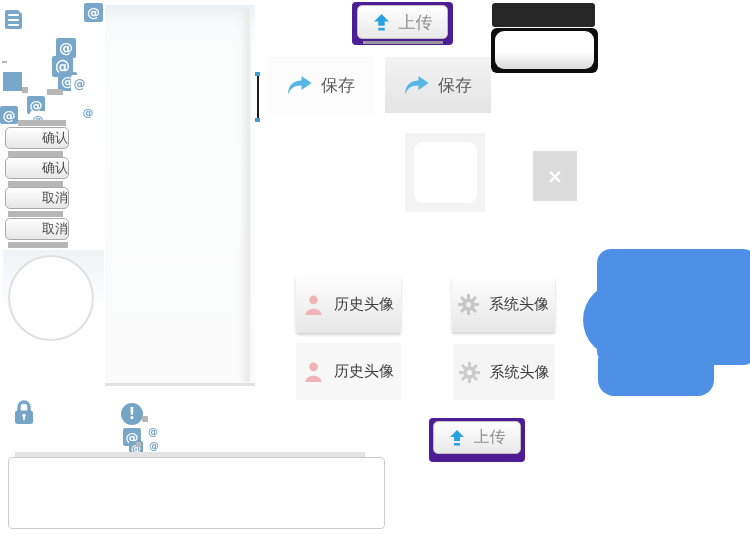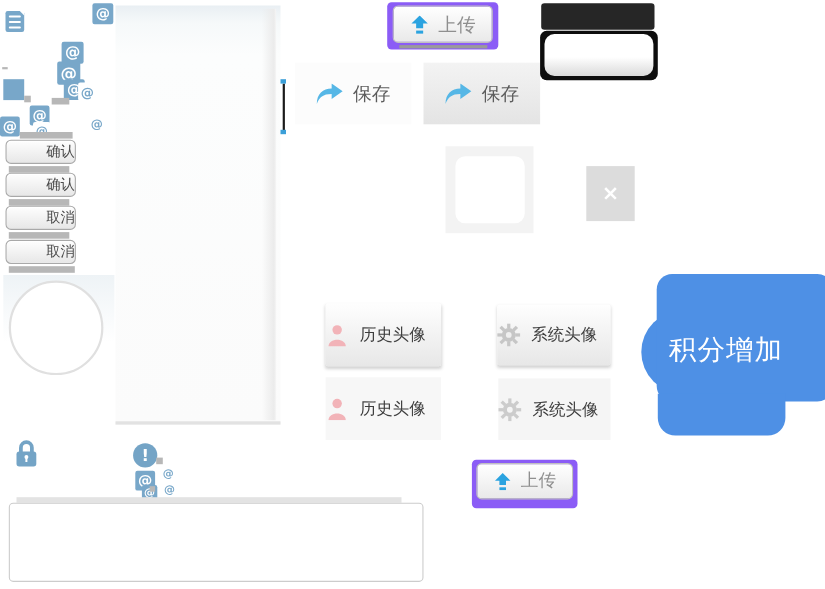--- a/index.html
+++ b/index.html
@@ -13,29 +13,29 @@
   .at.outline{background:#ffffff;color:#78a7c9;}
   .graybit{background:#b7b7b7;}
   .lightbar{background:#e3e3e3;}
 
   
   .gbtn{width:64px;height:22px;background:linear-gradient(#fefefe,#e7e7e7);border:1px solid #a9a9a9;
         border-radius:5px;color:#4a4a4a;font-size:13px;display:flex;align-items:center;justify-content:flex-end;
         box-shadow:inset 0 1px 0 #fff;cursor:default;}
 
   
-  .upload-frame{background:#8b5cf6;border-radius:4px;}
+  .upload-frame{background:#4c1d95;border-radius:4px;}
   .upload-btn{background:linear-gradient(#ffffff,#e9e9e9);border:1px solid #c0c0c0;border-radius:5px;
               display:flex;align-items:center;justify-content:center;gap:9px;color:#8f8f8f;}
 
   
   .save-btn{display:flex;align-items:center;justify-content:center;gap:9px;color:#5c5c5c;font-size:17px;}
 
   
-  .src-btn{display:flex;align-items:center;justify-content:flex-start;gap:10px;color:#3d3d3d;font-size:15px;}
+  .src-btn{display:flex;align-items:center;justify-content:center;gap:10px;color:#3d3d3d;font-size:15px;}
   .src-raised{background:linear-gradient(#fefefe,#e7e7e7);box-shadow:0 2px 3px rgba(0,0,0,0.18);border-radius:2px;}
   .src-flat1{background:#f7f7f7;}
   .src-flat2{background:#f5f5f5;}
 
   
   .reply-outer{background:#a6d2ef;border-radius:10px;}
   .reply-inner{background:linear-gradient(#83c4ec,#51a9e1);border:1px solid #4a9fd8;border-radius:6px;
                color:#fff;font-size:14px;display:flex;align-items:center;justify-content:center;
                box-shadow:inset 0 1px 0 rgba(255,255,255,.5);}
 
@@ -223,21 +223,20 @@
         </g>
         <circle cx="10" cy="10" r="2.5" fill="#f5f5f5"></circle>
       </svg>
     </span>
     <span>系统头像</span>
   </div>
 
   <div class="abs bubble-part" style="left:583px;top:282px;width:76px;height:76px;border-radius:50%;"></div>
   <div class="abs bubble-part" style="left:597px;top:249px;width:160px;height:116px;border-radius:14px;"></div>
   <div class="abs bubble-part" style="left:598px;top:358px;width:116px;height:38px;border-radius:0 0 16px 16px;"></div>
-  <div class="abs" style="left:608px;top:301px;color:#fff;font-size:25px;letter-spacing:1px;">积分增加</div>
 
   <div class="abs upload-frame" style="left:429px;top:418px;width:96px;height:44px;">
     <div class="abs upload-btn" style="left:4px;top:3px;width:88px;height:33px;font-size:16px;">
       <span style="display:flex;">
         <svg width="16" height="16" viewBox="0 0 16 16">
             <path d="M8 0 L15 7 H11 V11 H5 V7 H1 Z" fill="#2ba3e0"></path>
             <rect x="5" y="13" width="6" height="2.6" fill="#2ba3e0"></rect>
           </svg>
       </span>
       <span>上传</span>

